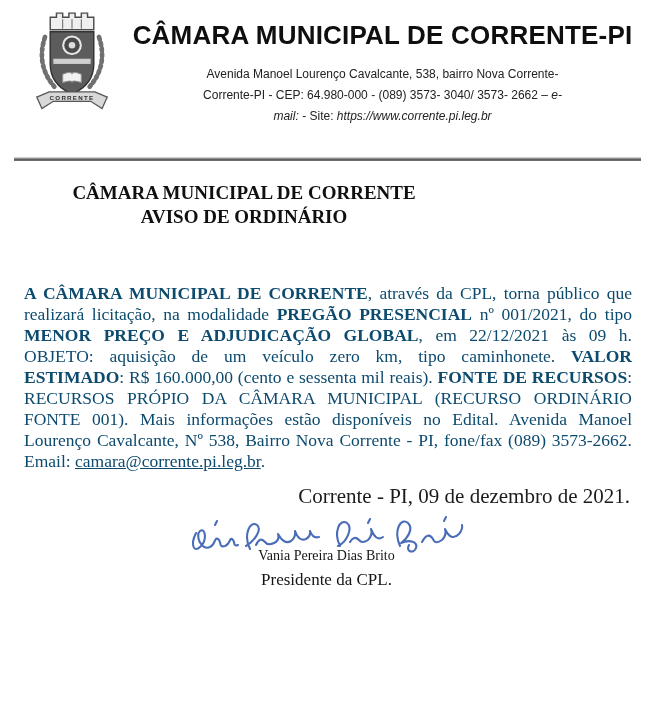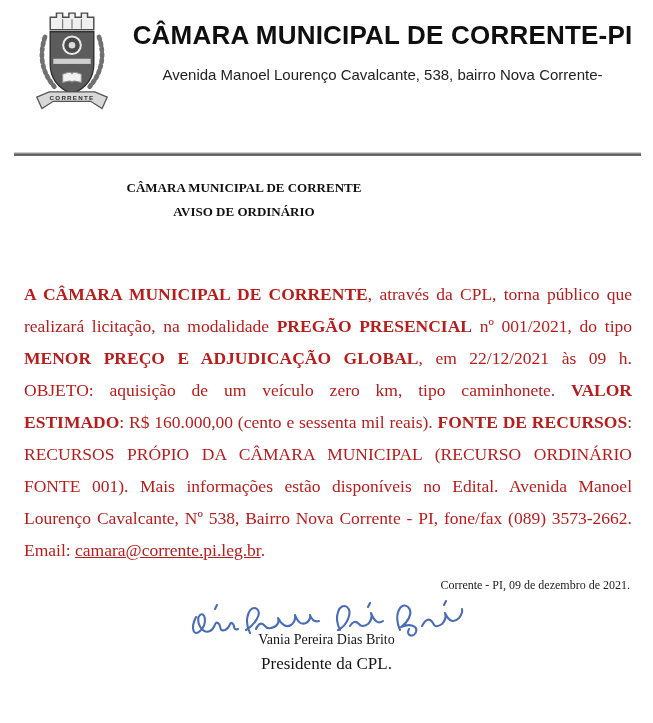--- a/index.html
+++ b/index.html
@@ -11,39 +11,39 @@
   }
   .letterhead { display:flex; padding:8px 10px 0 28px; }
   .crest { width:88px; height:112px; flex:none; margin-top:2px; }
   .head-right { flex:1; padding-left:6px; }
   .org-title {
     font-family:"Liberation Sans", sans-serif; font-weight:bold;
     font-size:26px; text-align:center; color:#0f0f0f; margin:12px 0 13px 0;
     letter-spacing:0.2px; white-space:nowrap;
   }
   .address {
-    font-family:"Liberation Sans", sans-serif; font-size:15px;
+    font-family:"Liberation Sans", sans-serif; font-size:12px;
     line-height:21px; text-align:center; color:#222222;
   }
   .rule {
     height:4px; margin:30px 12px 0 14px;
     background:linear-gradient(#a8a8a8, #5a5a5a 55%, #777777);
     border-top:1px solid #cfcfcf;
   }
   .notice-heading {
     margin:20px 0 0 24px; width:440px; text-align:center;
-    font-weight:bold; font-size:13px; line-height:24px; color:#101010;
+    font-weight:bold; font-size:19px; line-height:24px; color:#101010;
   }
   .body-par {
-    margin:54px 21px 0 24px; font-size:17.5px; line-height:32px;
-    text-align:justify; color:#b91c1c;
+    margin:54px 21px 0 24px; font-size:17.5px; line-height:21px;
+    text-align:justify; color:#0c4a6e;
   }
   .body-par.obs { margin-top:9px; }
   .date-line {
-    margin:12px 23px 0 0; text-align:right; font-size:12px; color:#1b1b1b;
+    margin:12px 23px 0 0; text-align:right; font-size:21px; color:#1b1b1b;
   }
   .sig-block { margin-top:6px; text-align:center; }
   .signature-svg { display:block; margin:0 auto -17px auto; width:290px; height:50px; }
   .sig-name { font-size:14px; color:#151515; }
   .sig-role { font-size:17px; color:#151515; margin-top:6px; }
   .u { text-decoration:underline; }
 </style>
 </head>
 <body>
 
@@ -70,20 +70,22 @@
       <path d="M33,62 q9,-4 9,0 q0,-4 9,0 v8 q-9,-3 -9,0 q0,-3 -9,0 Z" fill="#f1f1f1" stroke="#8a8a8a" stroke-width="1"></path>
 
       <path d="M8,84 L20,79 L64,79 L76,84 L71,95 L60,88 L24,88 L13,95 Z" fill="#d8d8d8" stroke="#555555" stroke-width="1.2"></path>
       <text x="42" y="86.5" text-anchor="middle" font-size="6" letter-spacing="1.2" fill="#2e2e2e" font-family="Liberation Sans, sans-serif" font-weight="bold">CORRENTE</text>
     </svg>
 
     <div class="head-right">
       <h1 class="org-title">CÂMARA MUNICIPAL DE CORRENTE-PI</h1>
       <div class="address">
         <div><span>Avenida Manoel Lourenço Cavalcante, 538, bairro Nova Corrente-</span></div>
+        <div><span>Corrente-PI - CEP: 64.980-000 - (089) 3573- 3040/ 3573- 2662 – </span><span style="font-style: italic;">e-</span></div>
+        <div><span style="font-style: italic;">mail:</span><span> - Site: </span><span style="font-style: italic;">https://www.corrente.pi.leg.br</span></div>
       </div>
     </div>
   </header>
 
   <div class="rule"></div>
 
   <section>
     <div class="notice-heading">
       <div>CÂMARA MUNICIPAL DE CORRENTE</div>
       <div>AVISO DE ORDINÁRIO</div>

